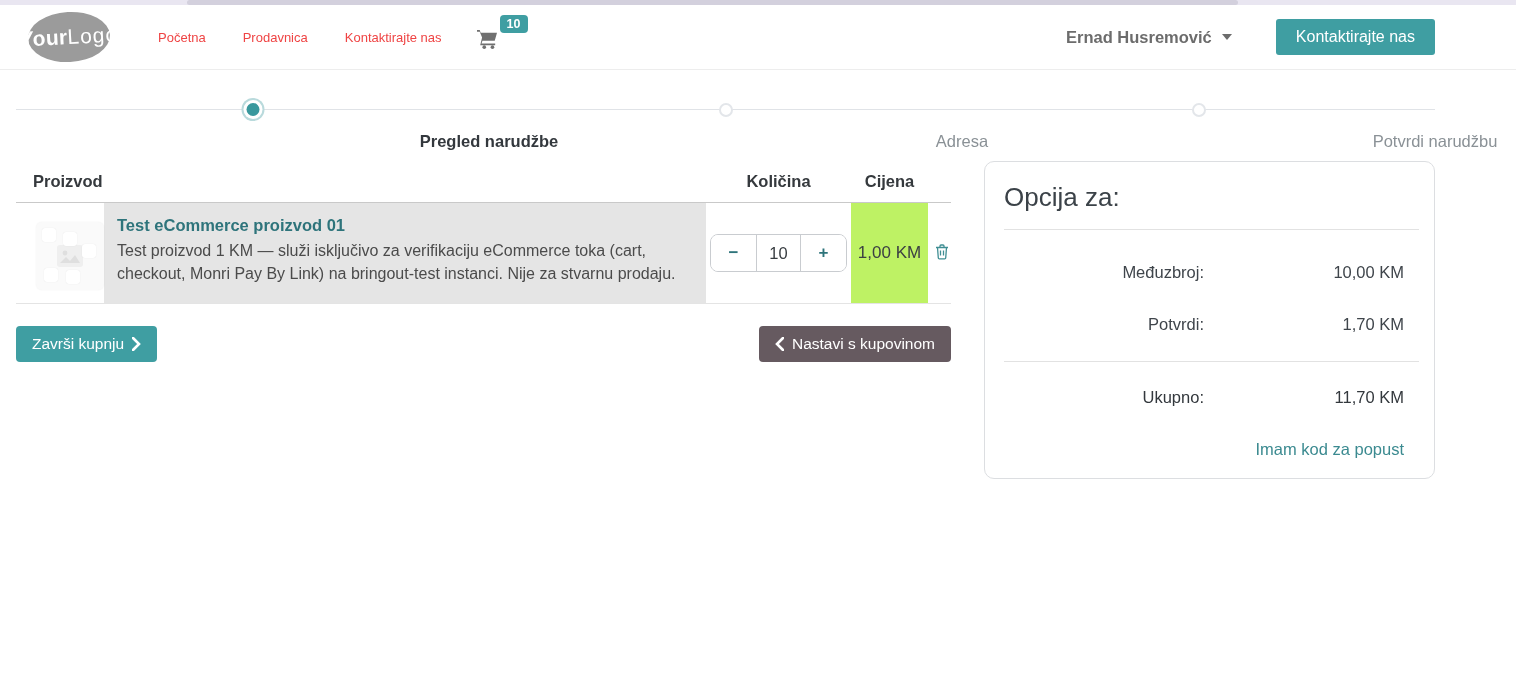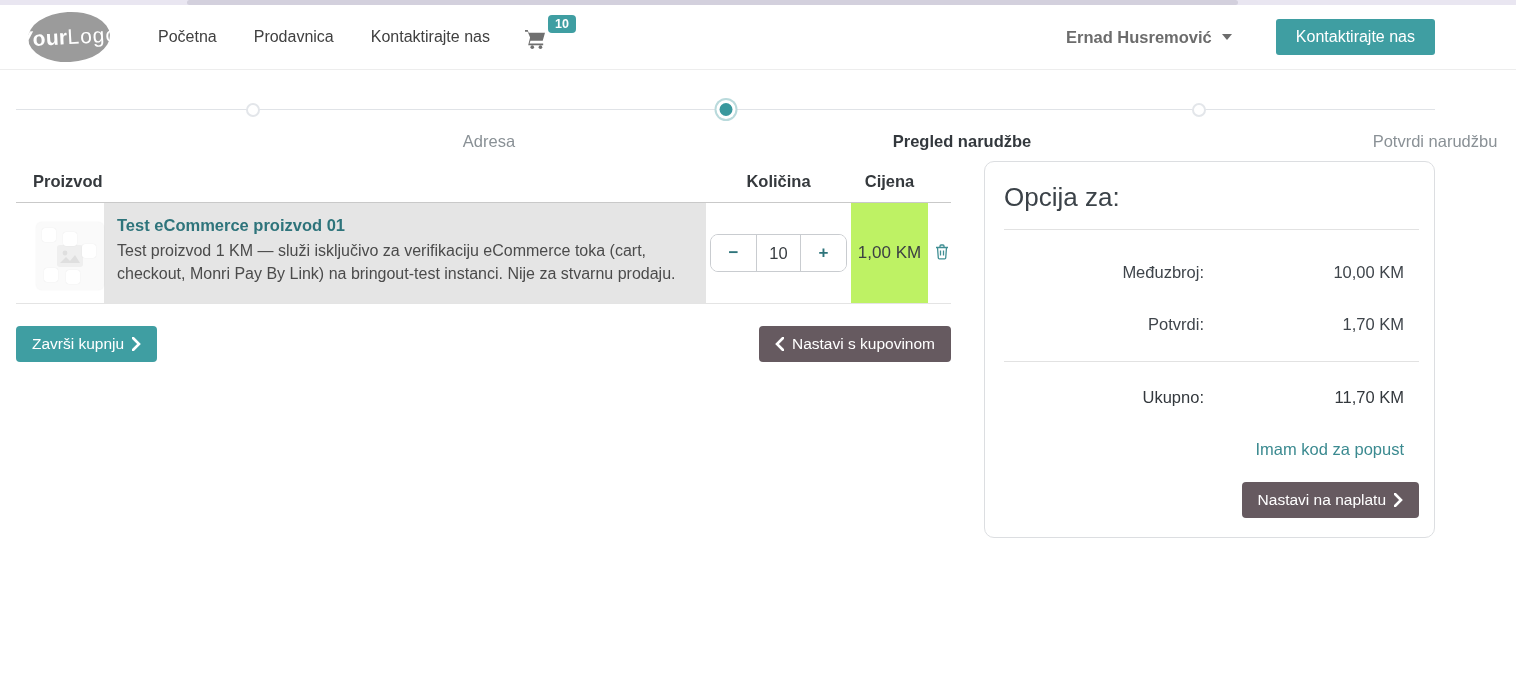--- a/index.html
+++ b/index.html
@@ -13,21 +13,21 @@
 
   
   .navbar { display:flex; align-items:center; height:65px; padding:0 81px 0 28px;
             background:#fff; border-bottom:1px solid #ededed; }
   .logo { width:82px; height:50px; background:#9b9b9b; border-radius:50%;
           transform:rotate(-3deg); display:flex; align-items:center; justify-content:center;
           color:#fff; flex-shrink:0; cursor:pointer; }
   .logo .p1 { font-weight:800; font-size:21px; letter-spacing:0.3px; }
   .logo .p2 { font-weight:300; font-size:21px; letter-spacing:1px; }
   .nav-menu { display:flex; gap:37px; margin-left:48px; }
-  .nav-item { font-size:16px; color:#404040; cursor:pointer; }
+  .nav-item { font-size:13px; color:#ef4444; cursor:pointer; }
   .cart-wrap { display:flex; align-items:flex-start; margin-left:34px; cursor:pointer; }
   .cart-ico { margin-top:8px; }
   .cart-badge { background:#3f9ea2; color:#fff; font-size:12.5px; font-weight:bold;
                 padding:2px 7px; border-radius:4px; margin-left:2px; margin-top:-6px; }
   .nav-right { margin-left:auto; display:flex; align-items:center; }
   .user-menu { display:flex; align-items:center; gap:10px; cursor:pointer; }
   .user-name { font-size:16.5px; font-weight:bold; color:#6c6c6c; }
   .caret-down { width:0; height:0; border-left:5px solid transparent;
                 border-right:5px solid transparent; border-top:6px solid #6c6c6c; }
   .nav-cta { margin-left:44px; background:#3f9ea2; color:#fff; border:none; border-radius:3px;
@@ -137,27 +137,27 @@
       <span class="user-name">Ernad Husremović</span>
       <span class="caret-down"></span>
     </div>
     <button class="nav-cta">Kontaktirajte nas</button>
   </div>
 </nav>
 
 <div class="wizard">
   <div class="line"></div>
   <div class="steps">
+    <div class="step active">
+      <span class="dot"></span>
+      <span class="step-label">Pregled narudžbe</span>
+    </div>
     <div class="step inactive">
       <span class="dot"></span>
       <span class="step-label">Adresa</span>
-    </div>
-    <div class="step active">
-      <span class="dot"></span>
-      <span class="step-label">Pregled narudžbe</span>
     </div>
     <div class="step inactive">
       <span class="dot"></span>
       <span class="step-label">Potvrdi narudžbu</span>
     </div>
   </div>
 </div>
 
 <div class="content">
 
@@ -236,21 +236,15 @@
       </div>
     </div>
     <hr class="hr2">
     <div class="amounts">
       <div class="total-row">
         <span class="lbl">Ukupno:</span>
         <span class="val">11,70 KM</span>
       </div>
     </div>
     <a class="discount-link">Imam kod za popust</a>
-    <button class="btn btn-dark checkout-btn">
-      <span>Nastavi na naplatu</span>
-      <svg class="chev" width="9" height="14" viewBox="0 0 9 14">
-        <path d="M1 1l6 6-6 6" stroke="#fff" stroke-width="2.6" fill="none" stroke-linecap="round"></path>
-      </svg>
-    </button>
   </aside>
 
 </div>
 
 </body></html>

